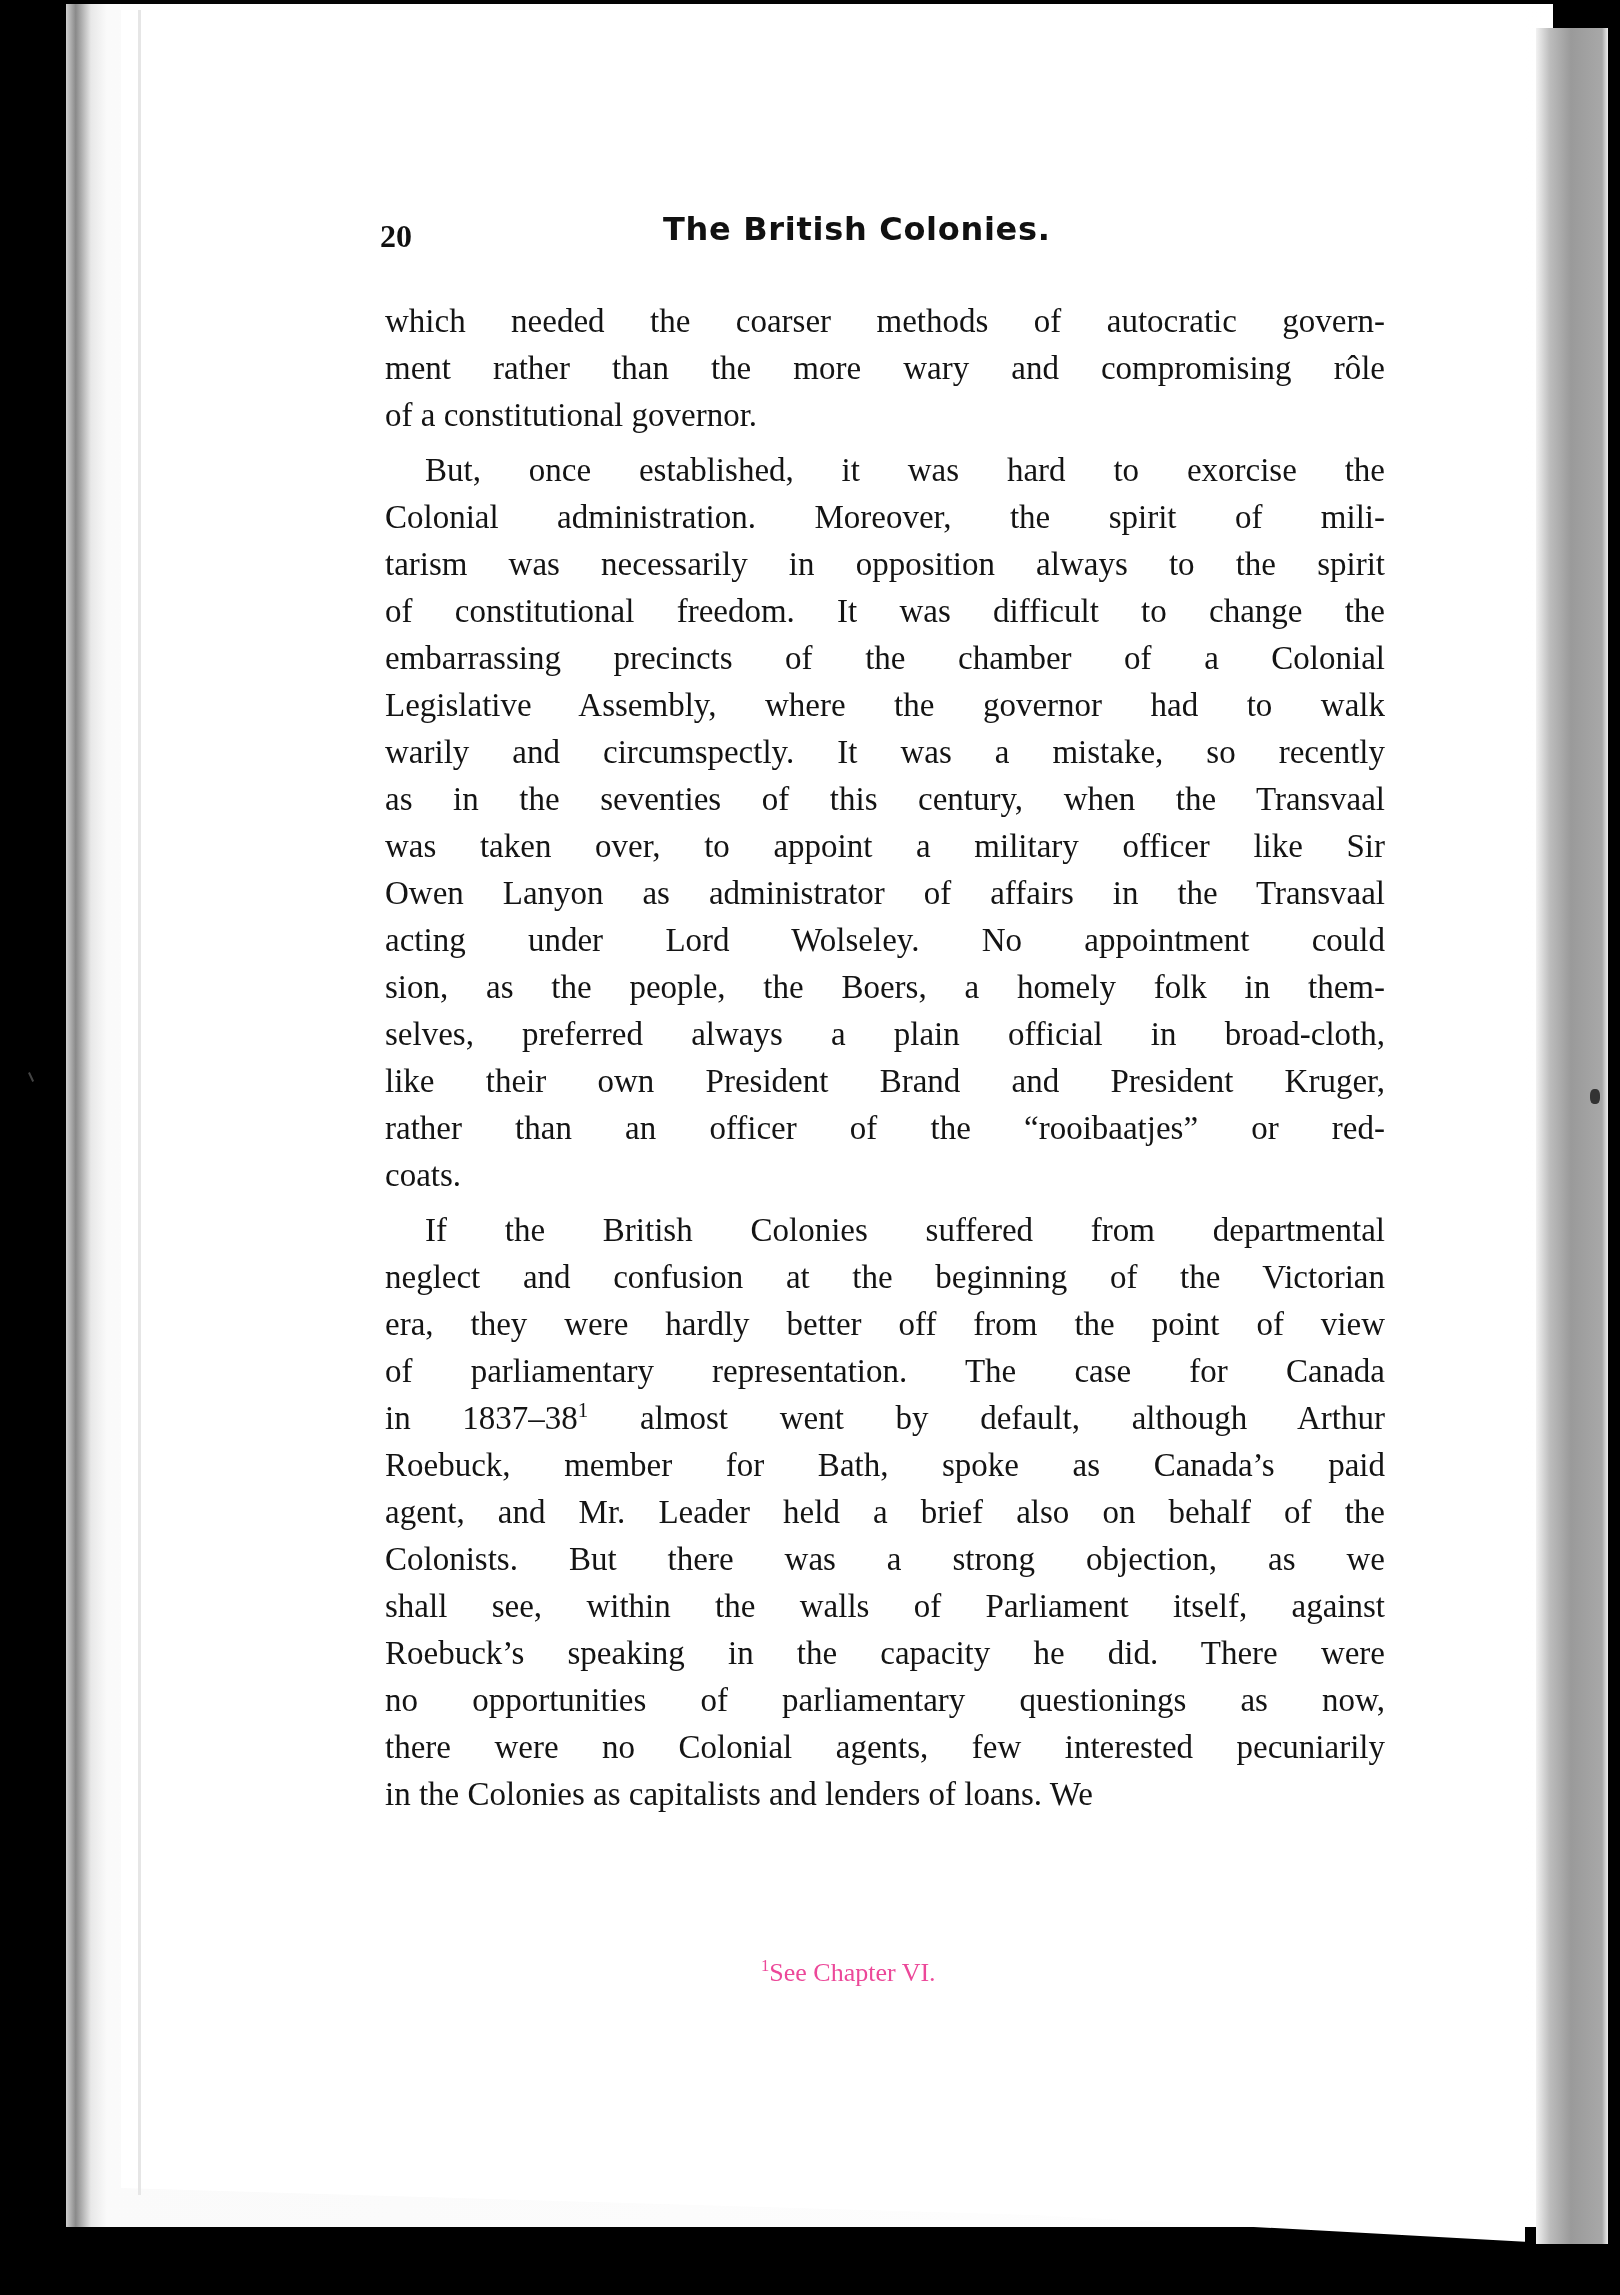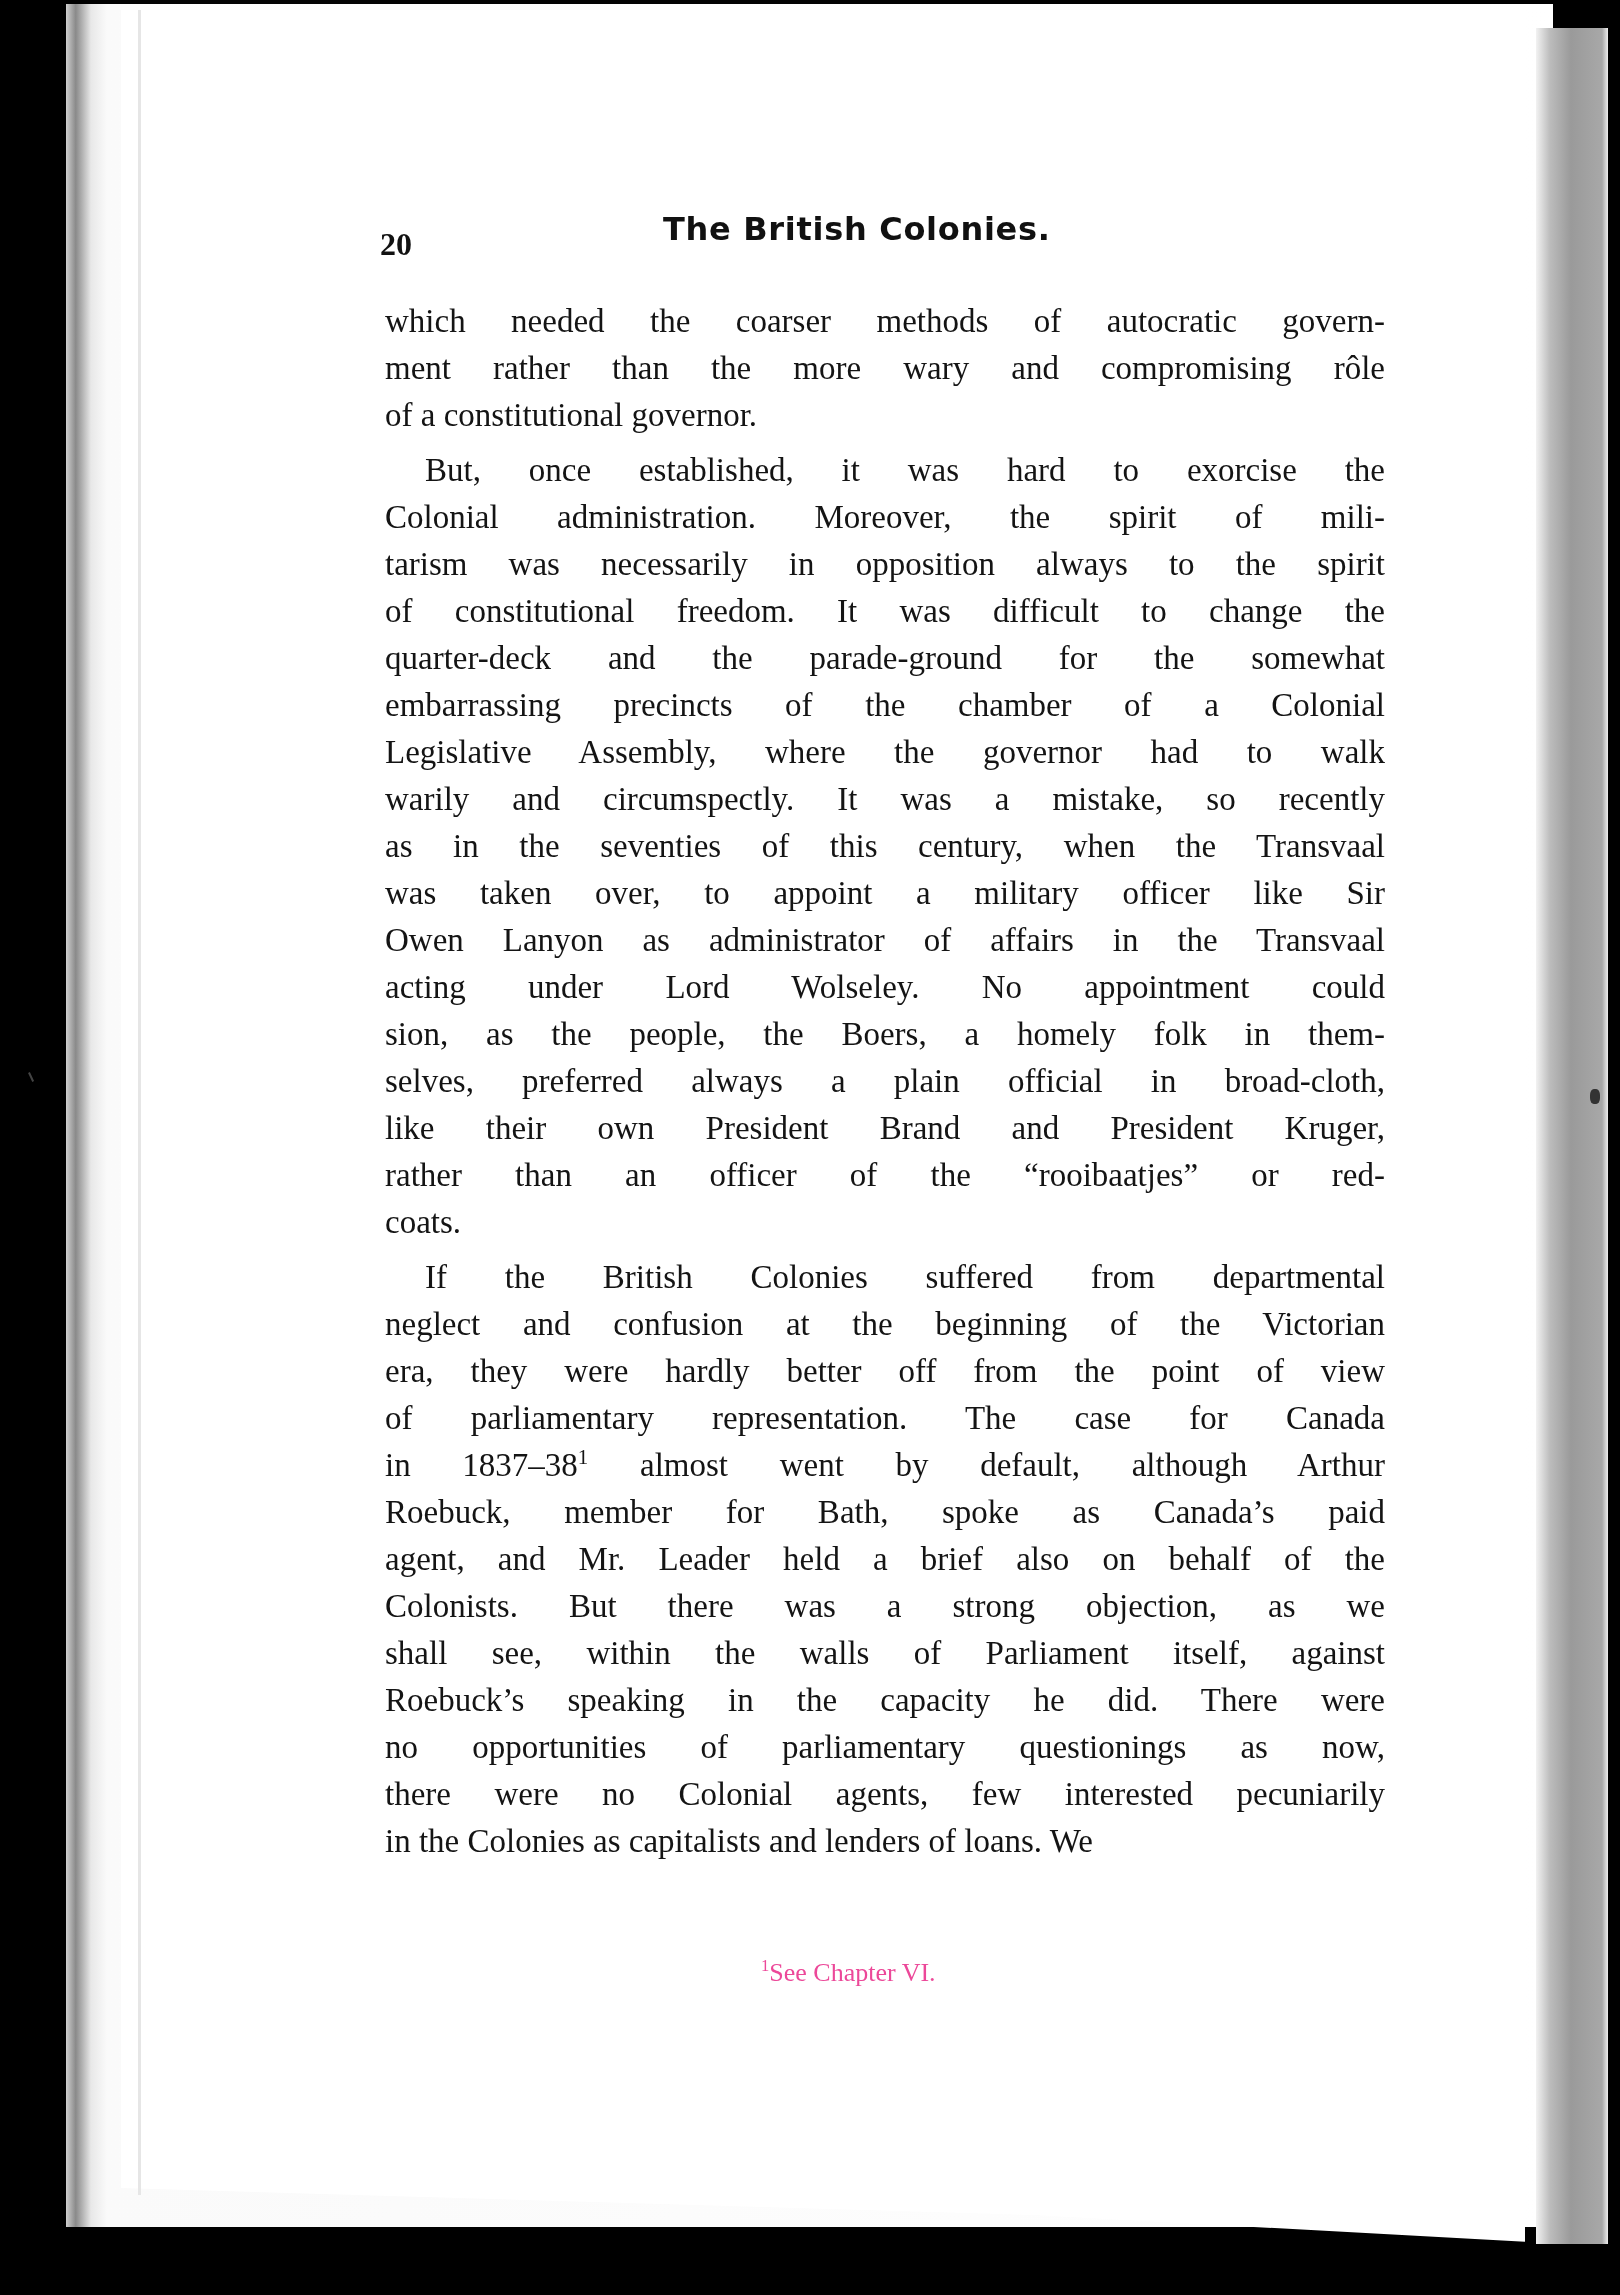--- a/index.html
+++ b/index.html
@@ -21,21 +21,21 @@
       clip-path: polygon(0 0, 100% 0, 100% 100%, 65% 98.8%, 0 97.6%);
     }
     .page-edge-line {
       position: absolute; left: 138px; top: 9.7px; width: 2.8px; height: 2185px;
       background: #e6e6e6;
     }
     .header {
       position: absolute; left: 380px; top: 214px; width: 1016px; height: 48px;
     }
     .page-number {
-      position: absolute; left: 0; top: 12px; font-size: 32px; font-weight: bold; color: #111;
+      position: absolute; left: 0; top: 4px; font-size: 32px; font-weight: bold; color: #111;
       font-family: "Liberation Serif", serif;
     }
     .running-title {
       position: absolute; left: 283px; top: -4.1px; font-size: 32px; font-weight: bold; color: #111;
       font-family: "DejaVu Sans", sans-serif; letter-spacing: 0.7px;
     }
     .body-text {
       position: absolute; left: 377px; top: 290px; width: 1016px;
       font-size: 33px; line-height: 47px; color: #141414;
       text-align: justify;
@@ -75,21 +75,20 @@
     <p>
       <span class="line">which needed the coarser methods of autocratic govern-</span>
       <span class="line">ment rather than the more wary and compromising rôle</span>
       <span class="line last">of a constitutional governor.</span>
     </p>
     <p>
       <span class="line" style="padding-left: 40px;">But, once established, it was hard to exorcise the</span>
       <span class="line">Colonial administration. Moreover, the spirit of mili-</span>
       <span class="line">tarism was necessarily in opposition always to the spirit</span>
       <span class="line">of constitutional freedom. It was difficult to change the</span>
-      <span class="line">quarter-deck and the parade-ground for the somewhat</span>
       <span class="line">embarrassing precincts of the chamber of a Colonial</span>
       <span class="line">Legislative Assembly, where the governor had to walk</span>
       <span class="line">warily and circumspectly. It was a mistake, so recently</span>
       <span class="line">as in the seventies of this century, when the Transvaal</span>
       <span class="line">was taken over, to appoint a military officer like Sir</span>
       <span class="line">Owen Lanyon as administrator of affairs in the Transvaal</span>
       <span class="line">acting under Lord Wolseley. No appointment could</span>
       <span class="line">sion, as the people, the Boers, a homely folk in them-</span>
       <span class="line">selves, preferred always a plain official in broad-cloth,</span>
       <span class="line">like their own President Brand and President Kruger,</span>

